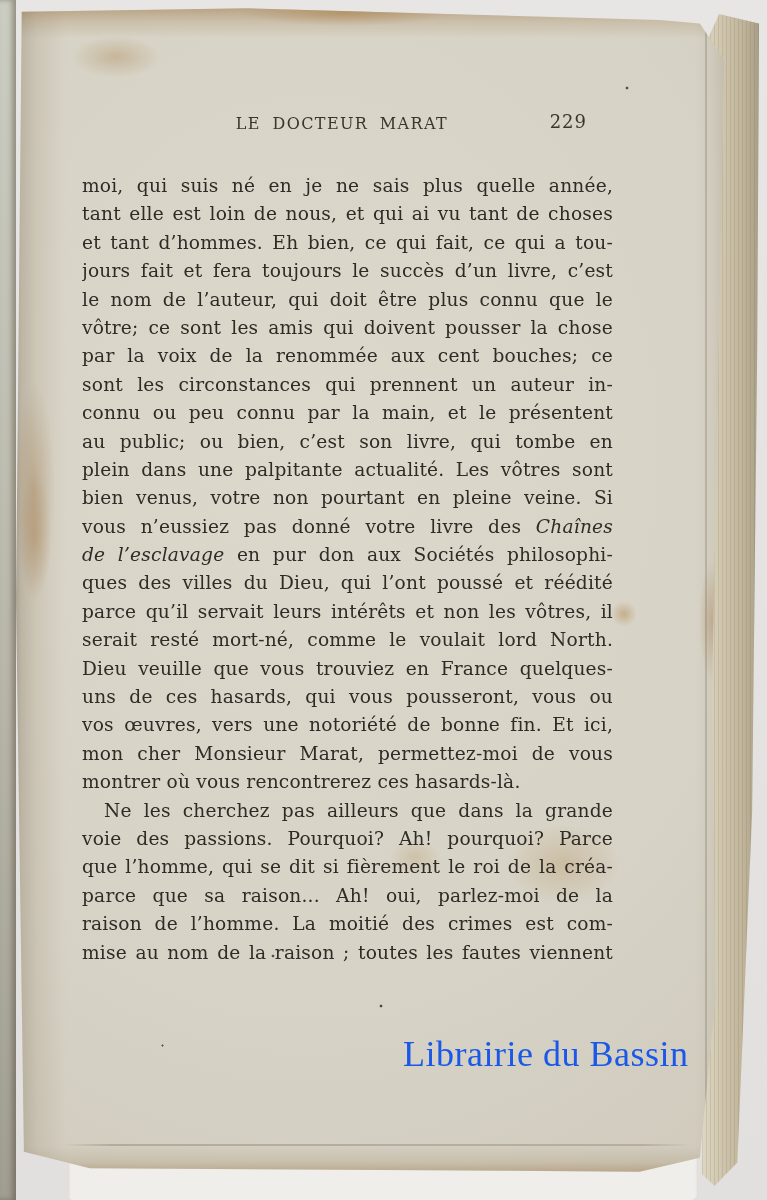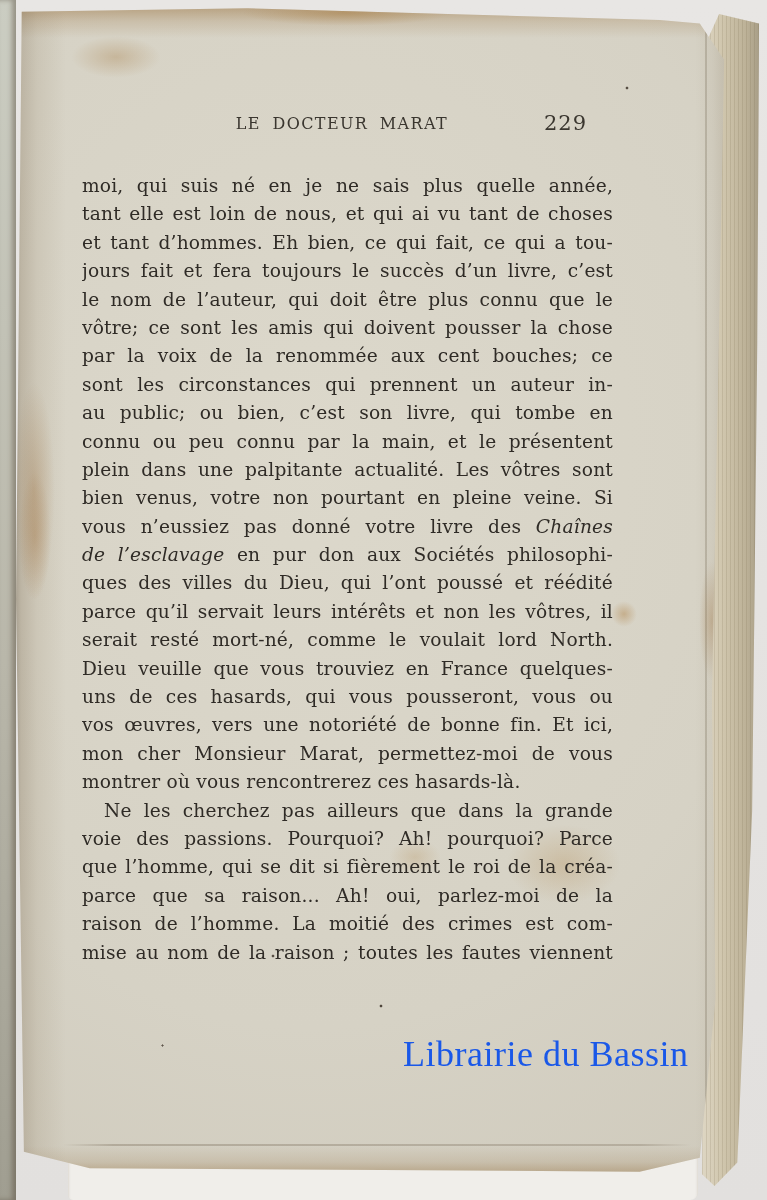--- a/index.html
+++ b/index.html
@@ -61,21 +61,21 @@
       radial-gradient(circle,  rgba(55,45,35,.8) 0 40%, rgba(0,0,0,0) 60%),
       radial-gradient(circle,  rgba(55,45,35,.75) 0 40%, rgba(0,0,0,0) 60%),
       radial-gradient(circle,  rgba(55,45,35,.8) 0 40%, rgba(0,0,0,0) 60%);
     background-size:210px 26px, 90px 42px, 26px 26px, 115px 80px, 52px 36px, 26px 120px, 42px 220px, 32px 130px, 4px 4px, 4px 4px, 3px 3px, 4px 4px;
     background-position:230px -6px, 60px 30px, 600px 595px, 495px 818px, 378px 833px, 688px 555px, 2px 375px, 8px 465px, 368px 998px, 260px 948px, 150px 1038px, 614px 80px;
   }
   .running-head{position:absolute; left:64px; top:108px; width:534px; height:26px; color:#3a362f;}
   .running-title{
     display:block; text-align:center; font-size:16px; letter-spacing:1.4px; word-spacing:5px;
   }
-  .page-number{position:absolute; right:22px; top:-3px; font-size:21px; letter-spacing:1px;}
+  .page-number{position:absolute; right:22px; top:-3px; font-size:18px; letter-spacing:1px;}
   .text-block{
     position:absolute; left:71px; top:134px; width:531px;
     font-size:18.6px; line-height:28.4px; color:#2f2b26; letter-spacing:.2px;
   }
   .line{ text-align:justify; text-align-last:justify; height:28.4px; overflow:hidden; }
   .line.end{ text-align-last:left; }
   .line.indent{ text-indent:22px; }
   .line em{ }
   .crease{
     position:absolute; left:52px; top:1138px; width:628px; height:2px;
@@ -106,22 +106,22 @@
 
     <div class="text-block" style="color: rgb(47, 43, 38); margin-top: 32px;">
         <div class="line"><span>moi, qui suis né en je ne sais plus quelle année,</span></div>
         <div class="line"><span>tant elle est loin de nous, et qui ai vu tant de choses</span></div>
         <div class="line"><span>et tant d’hommes. Eh bien, ce qui fait, ce qui a tou-</span></div>
         <div class="line"><span>jours fait et fera toujours le succès d’un livre, c’est</span></div>
         <div class="line"><span>le nom de l’auteur, qui doit être plus connu que le</span></div>
         <div class="line"><span>vôtre; ce sont les amis qui doivent pousser la chose</span></div>
         <div class="line"><span>par la voix de la renommée aux cent bouches; ce</span></div>
         <div class="line"><span>sont les circonstances qui prennent un auteur in-</span></div>
+        <div class="line"><span>connu ou peu connu par la main, et le présentent</span></div>
         <div class="line"><span>au public; ou bien, c’est son livre, qui tombe en</span></div>
-        <div class="line"><span>connu ou peu connu par la main, et le présentent</span></div>
         <div class="line"><span>plein dans une palpitante actualité. Les vôtres sont</span></div>
         <div class="line"><span>bien venus, votre non pourtant en pleine veine. Si</span></div>
         <div class="line"><span>vous n’eussiez pas donné votre livre des </span><em>Chaînes</em></div>
         <div class="line"><em>de l’esclavage</em><span> en pur don aux Sociétés philosophi-</span></div>
         <div class="line"><span>ques des villes du Dieu, qui l’ont poussé et réédité</span></div>
         <div class="line"><span>parce qu’il servait leurs intérêts et non les vôtres, il</span></div>
         <div class="line"><span>serait resté mort-né, comme le voulait lord North.</span></div>
         <div class="line"><span>Dieu veuille que vous trouviez en France quelques-</span></div>
         <div class="line"><span>uns de ces hasards, qui vous pousseront, vous ou</span></div>
         <div class="line"><span>vos œuvres, vers une notoriété de bonne fin. Et ici,</span></div>

